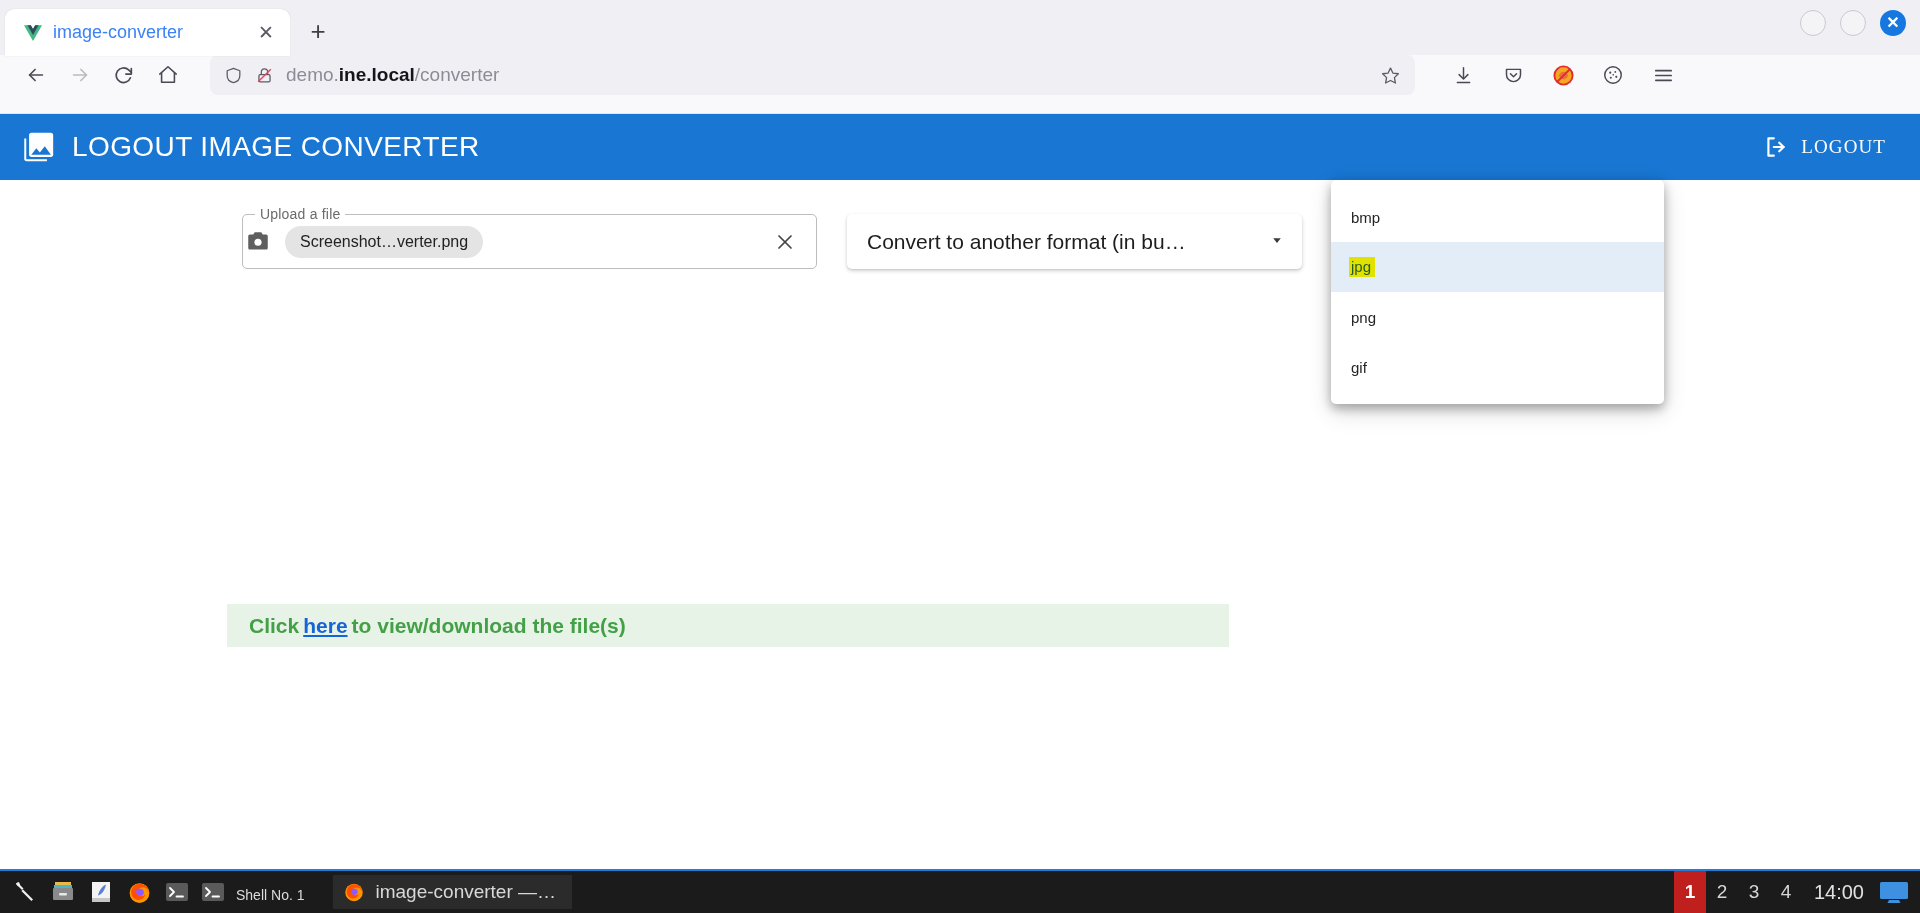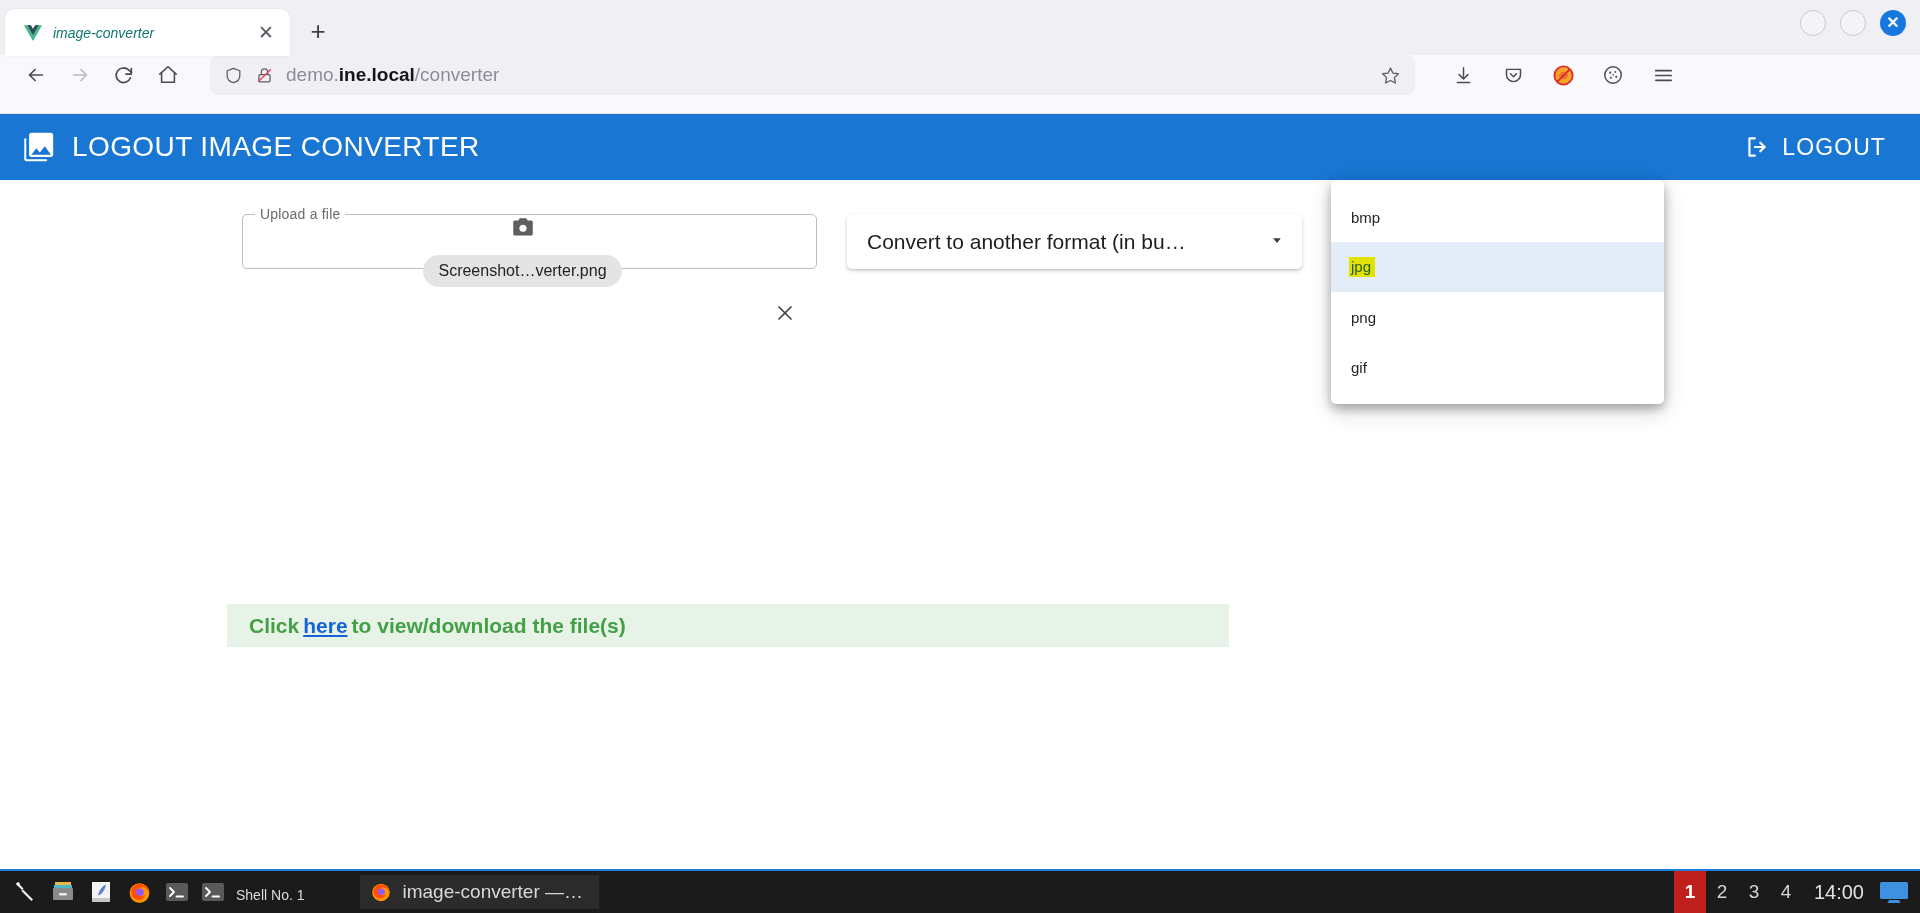--- a/index.html
+++ b/index.html
@@ -31,22 +31,22 @@
     display: flex;
     align-items: center;
     padding: 0 10px 0 18px;
     gap: 10px;
     box-shadow: 0 0 1px rgba(0,0,0,.2);
     position: relative;
     top: 1px;
   }
   .tab-favicon { width: 20px; height: 20px; flex: 0 0 20px; display:flex; align-items:center; justify-content:center;}
   .tab-title {
-    font-size: 14px; color: #0f766e; flex: 1 1 auto;
-    white-space: nowrap; overflow: hidden; text-overflow: ellipsis; font-style: italic;
+    font-size: 18px; color: #3b82f6; flex: 1 1 auto;
+    white-space: nowrap; overflow: hidden; text-overflow: ellipsis;
   }
   .tab-close {
     width: 28px; height: 28px; border-radius: 5px;
     display: flex; align-items: center; justify-content: center;
     color: #5b5b66; font-size: 19px; line-height: 1;
   }
   .newtab {
     width: 40px; height: 40px; margin-left: 8px; margin-bottom: 4px;
     border-radius: 5px;
     display: flex; align-items: center; justify-content: center;
@@ -110,22 +110,22 @@
     padding: 0 24px 0 22px;
     color: #ffffff;
   }
   .appbar-left { display: flex; align-items: center; gap: 16px; }
   .app-title {
     font-size: 28px; font-weight: 400; letter-spacing: .4px;
   }
   .appbar-spacer { flex: 1 1 auto; }
   .logout-btn {
     display: flex; align-items: center; gap: 12px;
-    font-size: 23px; letter-spacing: 1.1px; color: #fff;
-    padding: 8px 10px; border-radius: 4px;
+    font-size: 19px; letter-spacing: 1.1px; color: #fff;
+    padding: 8px 10px; border-radius: 4px; font-family: Liberation Serif, serif;
   }
 
   .page {
     position: relative;
     height: 716px;
     background: #ffffff;
   }
 
   .form-row {
     position: absolute;
@@ -136,21 +136,20 @@
   
   .file-field {
     position: relative;
     width: 575px; height: 55px;
     border: 1px solid #bdbdbd;
     border-radius: 5px;
     display: flex; align-items: center;
     padding: 0 16px 0 2px;
     gap: 14px;
     background: #fff;
-    flex-direction: column;
   }
   .file-field-legend {
     position: absolute;
     top: -9px; left: 12px;
     background: #fff;
     padding: 0 5px;
     font-size: 14px;
     color: #6b6b6b;
     letter-spacing: .2px;
   }
@@ -265,21 +264,21 @@
   }
   .tb-shell {
     display: flex; align-items: flex-end; gap: 10px;
     color: #dcdcdc; font-size: 14px;
     padding: 0 10px 0 4px;
   }
   .tb-window {
     display: flex; align-items: center; gap: 10px;
     background: #2b2b2b;
     height: 34px;
-    margin-left: 46px;
+    margin-left: 19px;
     padding: 0 16px 0 10px;
     color: #d8d8d8; font-size: 19px;
     max-width: 250px;
     white-space: nowrap; overflow: hidden;
   }
   .tb-spacer { flex: 1 1 auto; }
   .pager { display: flex; align-items: center; height: 42px; }
   .ws {
     width: 32px; height: 42px;
     display: flex; align-items: center; justify-content: center;

